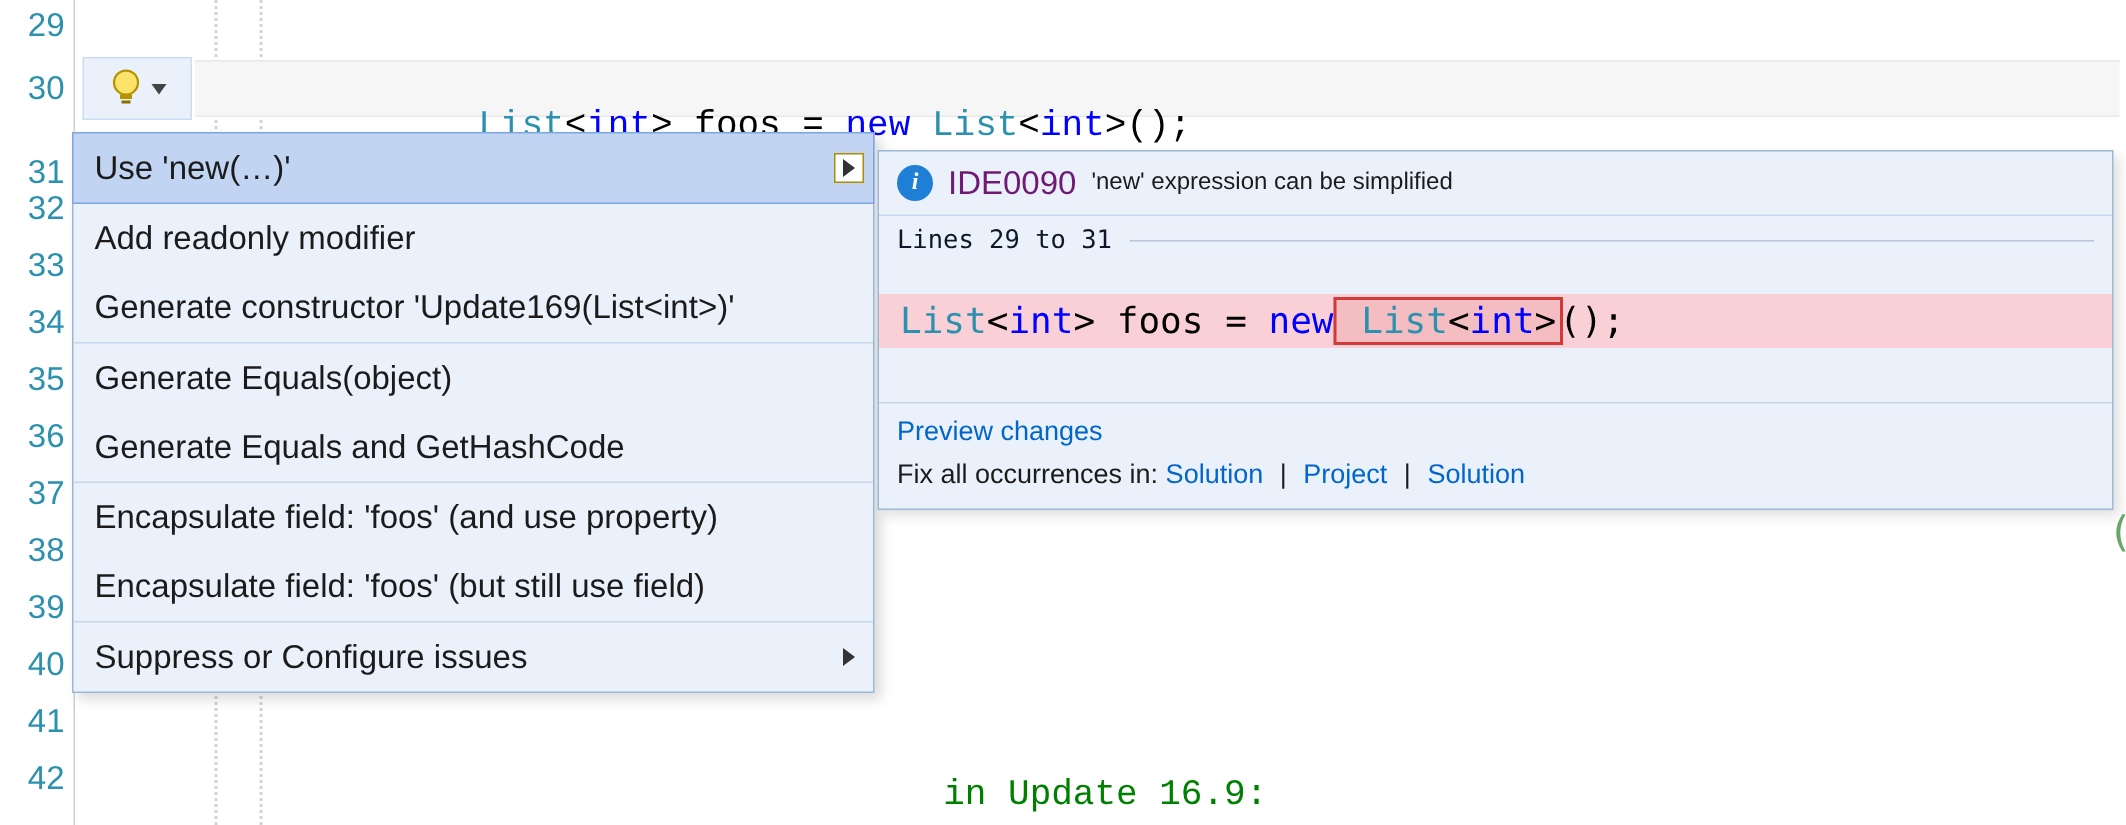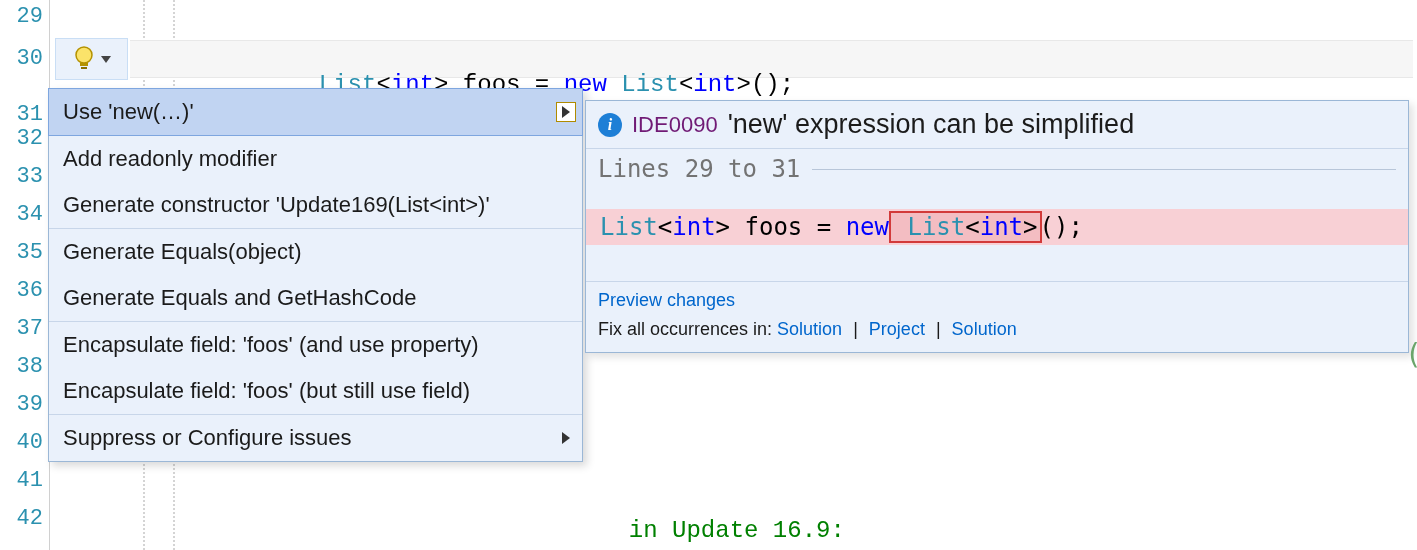--- a/index.html
+++ b/index.html
@@ -20,21 +20,21 @@
     left: 0; top: 0;
     width: 50px;
     height: 100%;
     border-right: 1px solid #d0d0d0;
     background: #fff;
   }
   .gutter .ln {
     position: absolute;
     right: 6px;
     color: #2b91af;
-    font-family: Liberation Mono, monospace;
+    font-family: Liberation Sans, sans-serif;
     font-size: 22px;
   }
   .guides {
     position: absolute;
     left: 128px; top: 0; height: 100%;
   }
   .guide-line {
     position: absolute;
     top: 0; height: 100%;
     border-left: 2px dotted #d4d4d4;
@@ -137,27 +137,27 @@
     border-bottom: 1px solid #c8d6e9;
   }
   .pv-info-icon {
     width: 24px; height: 24px; border-radius: 50%;
     background: #1e7fd6; color: #fff;
     display: flex; align-items: center; justify-content: center;
     font-family: Georgia, serif; font-style: italic; font-weight: bold;
     font-size: 16px;
   }
   .pv-code  { color: #701a75; font-size: 22px; }
-  .pv-msg   { color: #1b1b1b; font-size: 27px; }
+  .pv-msg   { color: #1b1b1b; font-size: 16px; }
 
   .pv-range-row {
     display: flex; align-items: center; gap: 12px;
     padding: 6px 12px 6px 12px;
-    font-family: Consolas, monospace; font-size: 24px;
-    color: #737373;
+    font-family: Consolas, monospace; font-size: 17px;
+    color: #0f172a;
   }
   .pv-range-line {
     flex: 1; height: 0;
     border-top: 1px solid #b8c6d9;
   }
 
   .pv-diff {
     padding: 20px 0 36px 0;
   }
   .pv-diff-line {

